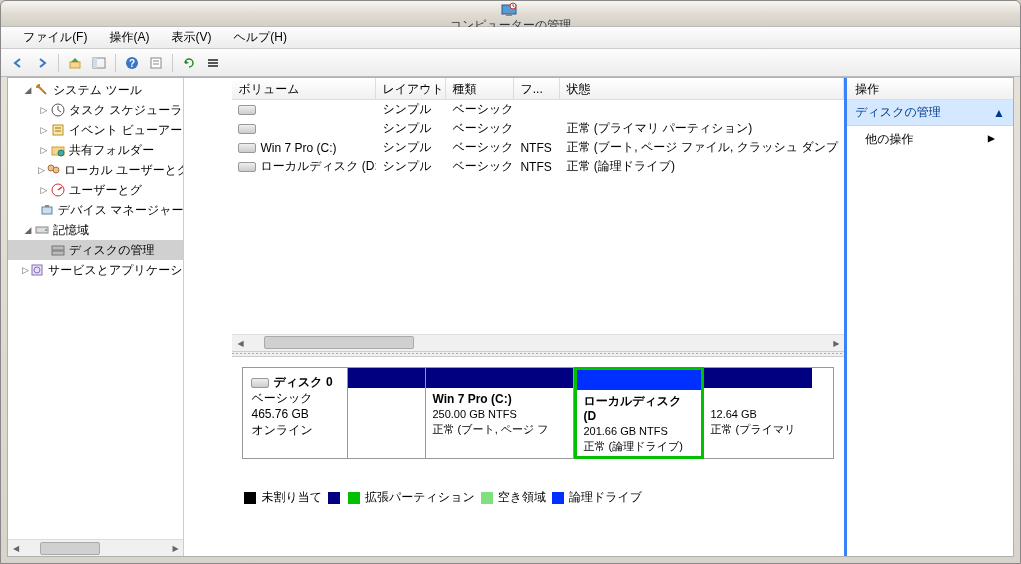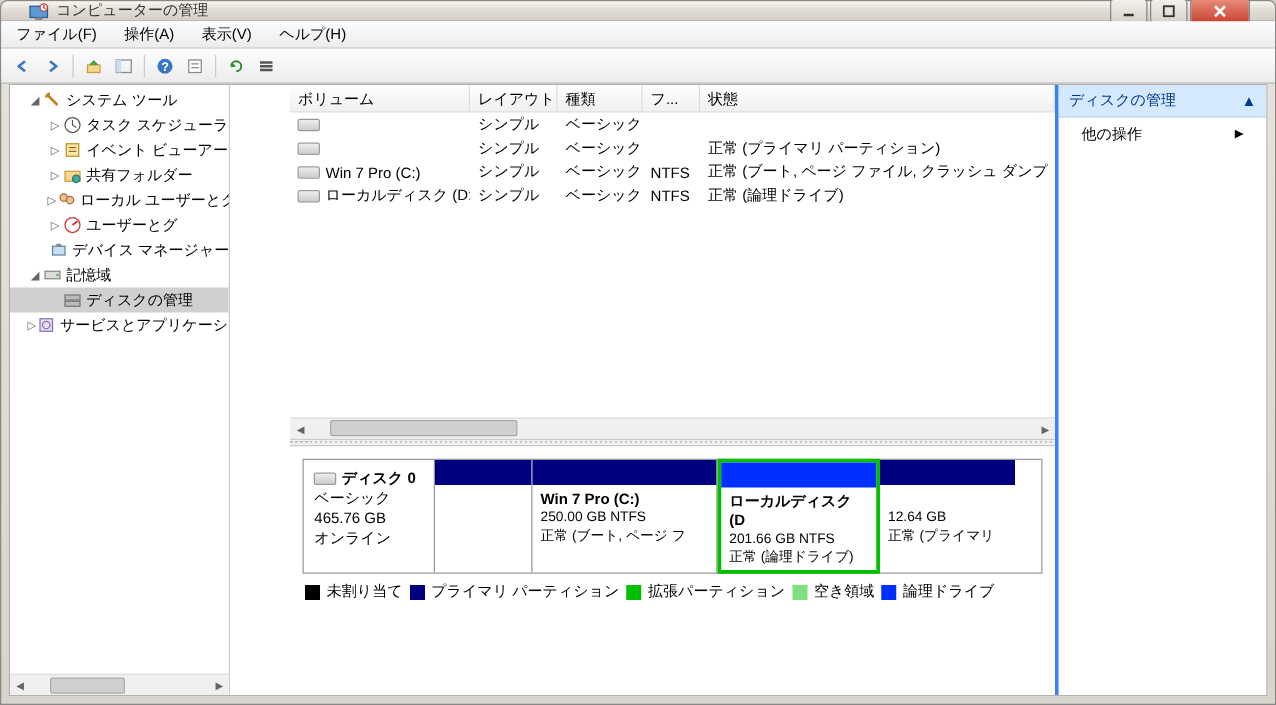--- a/index.html
+++ b/index.html
@@ -14,27 +14,28 @@
 .window {
   width: 1021px;
   height: 564px;
   background: linear-gradient(to bottom, #e8e4dc 0%, #d8d4cc 100%);
   border: 1px solid #888;
   display: flex;
   flex-direction: column;
   border-radius: 6px 6px 0 0;
 }
 .titlebar {
-  height: 16px;
+  height: 26px;
   background: linear-gradient(to bottom, #f8f6f0 0%, #e0dcd4 50%, #d4d0c6 100%);
   display: flex;
   align-items: center;
   padding: 0 20px;
   border-radius: 6px 6px 0 0;
   border-bottom: 1px solid #bbb;
+  flex-direction: column;
 }
 .titlebar .app-icon {
   width: 16px; height: 16px;
   margin: 0 6px 0 2px;
   display: inline-flex; align-items: center; justify-content: center;
 }
 .titlebar .title { flex: 1; color: #333; font-size: 12px; }
 .win-buttons { display: flex; gap: 2px; }
 .win-btn {
   width: 30px; height: 20px;
@@ -48,21 +49,21 @@
 .win-btn.close {
   background: linear-gradient(to bottom, #e88a7a, #c94230);
   color: #fff;
   width: 48px;
 }
 .menubar {
   height: 22px;
   background: linear-gradient(to bottom, #fdfdfd, #ececec);
   display: flex;
   align-items: center;
-  padding: 0 6px;
+  padding: 0 16px;
   border-bottom: 1px solid #ccc;
   gap: 10px;
 }
 .menubar span { cursor: pointer; padding: 2px 6px; }
 .toolbar {
   height: 28px;
   background: linear-gradient(to bottom, #fdfdfd, #ececec);
   display: flex;
   align-items: center;
   padding: 0 6px;
@@ -163,20 +164,21 @@
   content: "";
   position: absolute;
   left: 0; right: 0; top: 1px; height: 1px;
   background: repeating-linear-gradient(to right, #aaa 0 2px, transparent 2px 4px);
 }
 .disk-pane {
   height: 199px;
   padding: 10px 10px 4px 10px;
   display: flex;
   flex-direction: column;
+  gap: 24px;
 }
 .disk-row {
   display: flex;
   border: 1px solid #999;
   height: 92px;
 }
 .disk-info {
   width: 105px;
   padding: 6px 8px;
   border-right: 1px solid #999;
@@ -535,39 +537,39 @@
               </div>
             </div>
         </div>
         <div class="legend">
           <span class="li">
               <span class="sw" style="background:#000"></span>
               <span>未割り当て</span>
             </span>
           <span class="li">
               <span class="sw" style="background:#000080"></span>
-              <span>プライマリ パーティション</span>
             </span>
           <span class="li">
               <span class="sw" style="background:#00c000"></span>
               <span>拡張パーティション</span>
             </span>
           <span class="li">
               <span class="sw" style="background:#80e080"></span>
               <span>空き領域</span>
             </span>
           <span class="li">
               <span class="sw" style="background:#0030ff"></span>
               <span>論理ドライブ</span>
             </span>
         </div>
       </div>
     </div>
 
     <div class="actions-pane">
+      <div class="actions-head">操作</div>
       <div class="actions-sel">
         <span>ディスクの管理</span>
         <span>▲</span>
       </div>
       <div class="actions-item">
         <span>他の操作</span>
         <span>▶</span>
       </div>
     </div>
 

